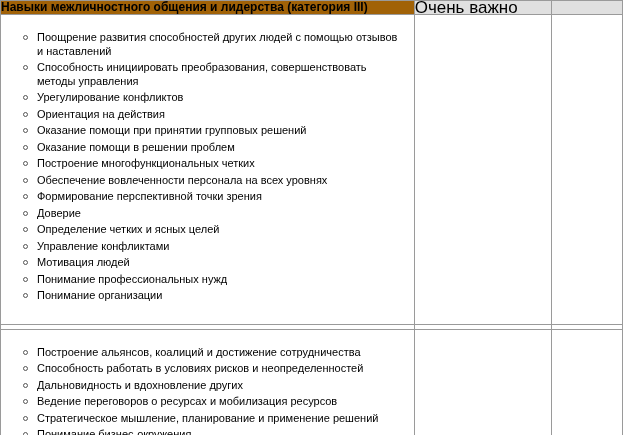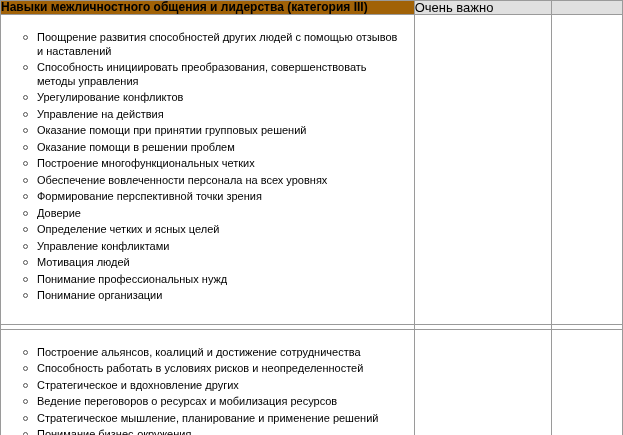--- a/index.html
+++ b/index.html
@@ -31,21 +31,21 @@
 
   .header-cell {
     background: #a16207;
     font-weight: bold;
     font-size: 12px;
     padding: 3px 5px 4px 5px;
     line-height: 13px;
   }
   .header-note {
     background: #e0e0e0;
-    font-size: 13px;
+    font-size: 17px;
     padding: 3px 5px 4px 5px;
     line-height: 13px;
     font-weight: normal;
   }
   .header-blank {
     background: #e0e0e0;
   }
   .body-cell {
     padding: 4px 5px 5px 5px;
     background: #ffffff;
@@ -100,21 +100,21 @@
       <td class="header-cell">Навыки межличностного общения и лидерства (категория III)</td>
       <td class="header-note">Очень важно</td>
       <td class="header-blank"></td>
     </tr>
     <tr>
       <td class="body-cell">
         <ul class="items">
           <li><span class="bullet"></span><span>Поощрение развития способностей других людей с помощью отзывов и наставлений</span></li>
           <li><span class="bullet"></span><span>Способность инициировать преобразования, совершенствовать методы управления</span></li>
           <li><span class="bullet"></span><span>Урегулирование конфликтов</span></li>
-          <li><span class="bullet"></span><span>Управление на действия</span></li>
+          <li><span class="bullet"></span><span>Ориентация на действия</span></li>
           <li><span class="bullet"></span><span>Оказание помощи при принятии групповых решений</span></li>
           <li><span class="bullet"></span><span>Оказание помощи в решении проблем</span></li>
           <li><span class="bullet"></span><span>Построение многофункциональных четких</span></li>
           <li><span class="bullet"></span><span>Обеспечение вовлеченности персонала на всех уровнях</span></li>
           <li><span class="bullet"></span><span>Формирование перспективной точки зрения</span></li>
           <li><span class="bullet"></span><span>Доверие</span></li>
           <li><span class="bullet"></span><span>Определение четких и ясных целей</span></li>
           <li><span class="bullet"></span><span>Управление конфликтами</span></li>
           <li><span class="bullet"></span><span>Мотивация людей</span></li>
           <li><span class="bullet"></span><span>Понимание профессиональных нужд</span></li>
@@ -129,21 +129,21 @@
       <td></td>
       <td></td>
       <td></td>
     </tr>
 
     <tr>
       <td class="body-cell">
         <ul class="items">
           <li><span class="bullet"></span><span>Построение альянсов, коалиций и достижение сотрудничества</span></li>
           <li><span class="bullet"></span><span>Способность работать в условиях рисков и неопределенностей</span></li>
-          <li><span class="bullet"></span><span>Стратегическое и вдохновление других</span></li>
+          <li><span class="bullet"></span><span>Дальновидность и вдохновление других</span></li>
           <li><span class="bullet"></span><span>Ведение переговоров о ресурсах и мобилизация ресурсов</span></li>
           <li><span class="bullet"></span><span>Стратегическое мышление, планирование и применение решений</span></li>
           <li><span class="bullet"></span><span>Понимание бизнес-окружения</span></li>
           <li><span class="bullet"></span><span>Дальновидность</span></li>
         </ul>
       </td>
       <td class="body-blank"></td>
       <td class="body-blank"></td>
     </tr>
   </tbody>

